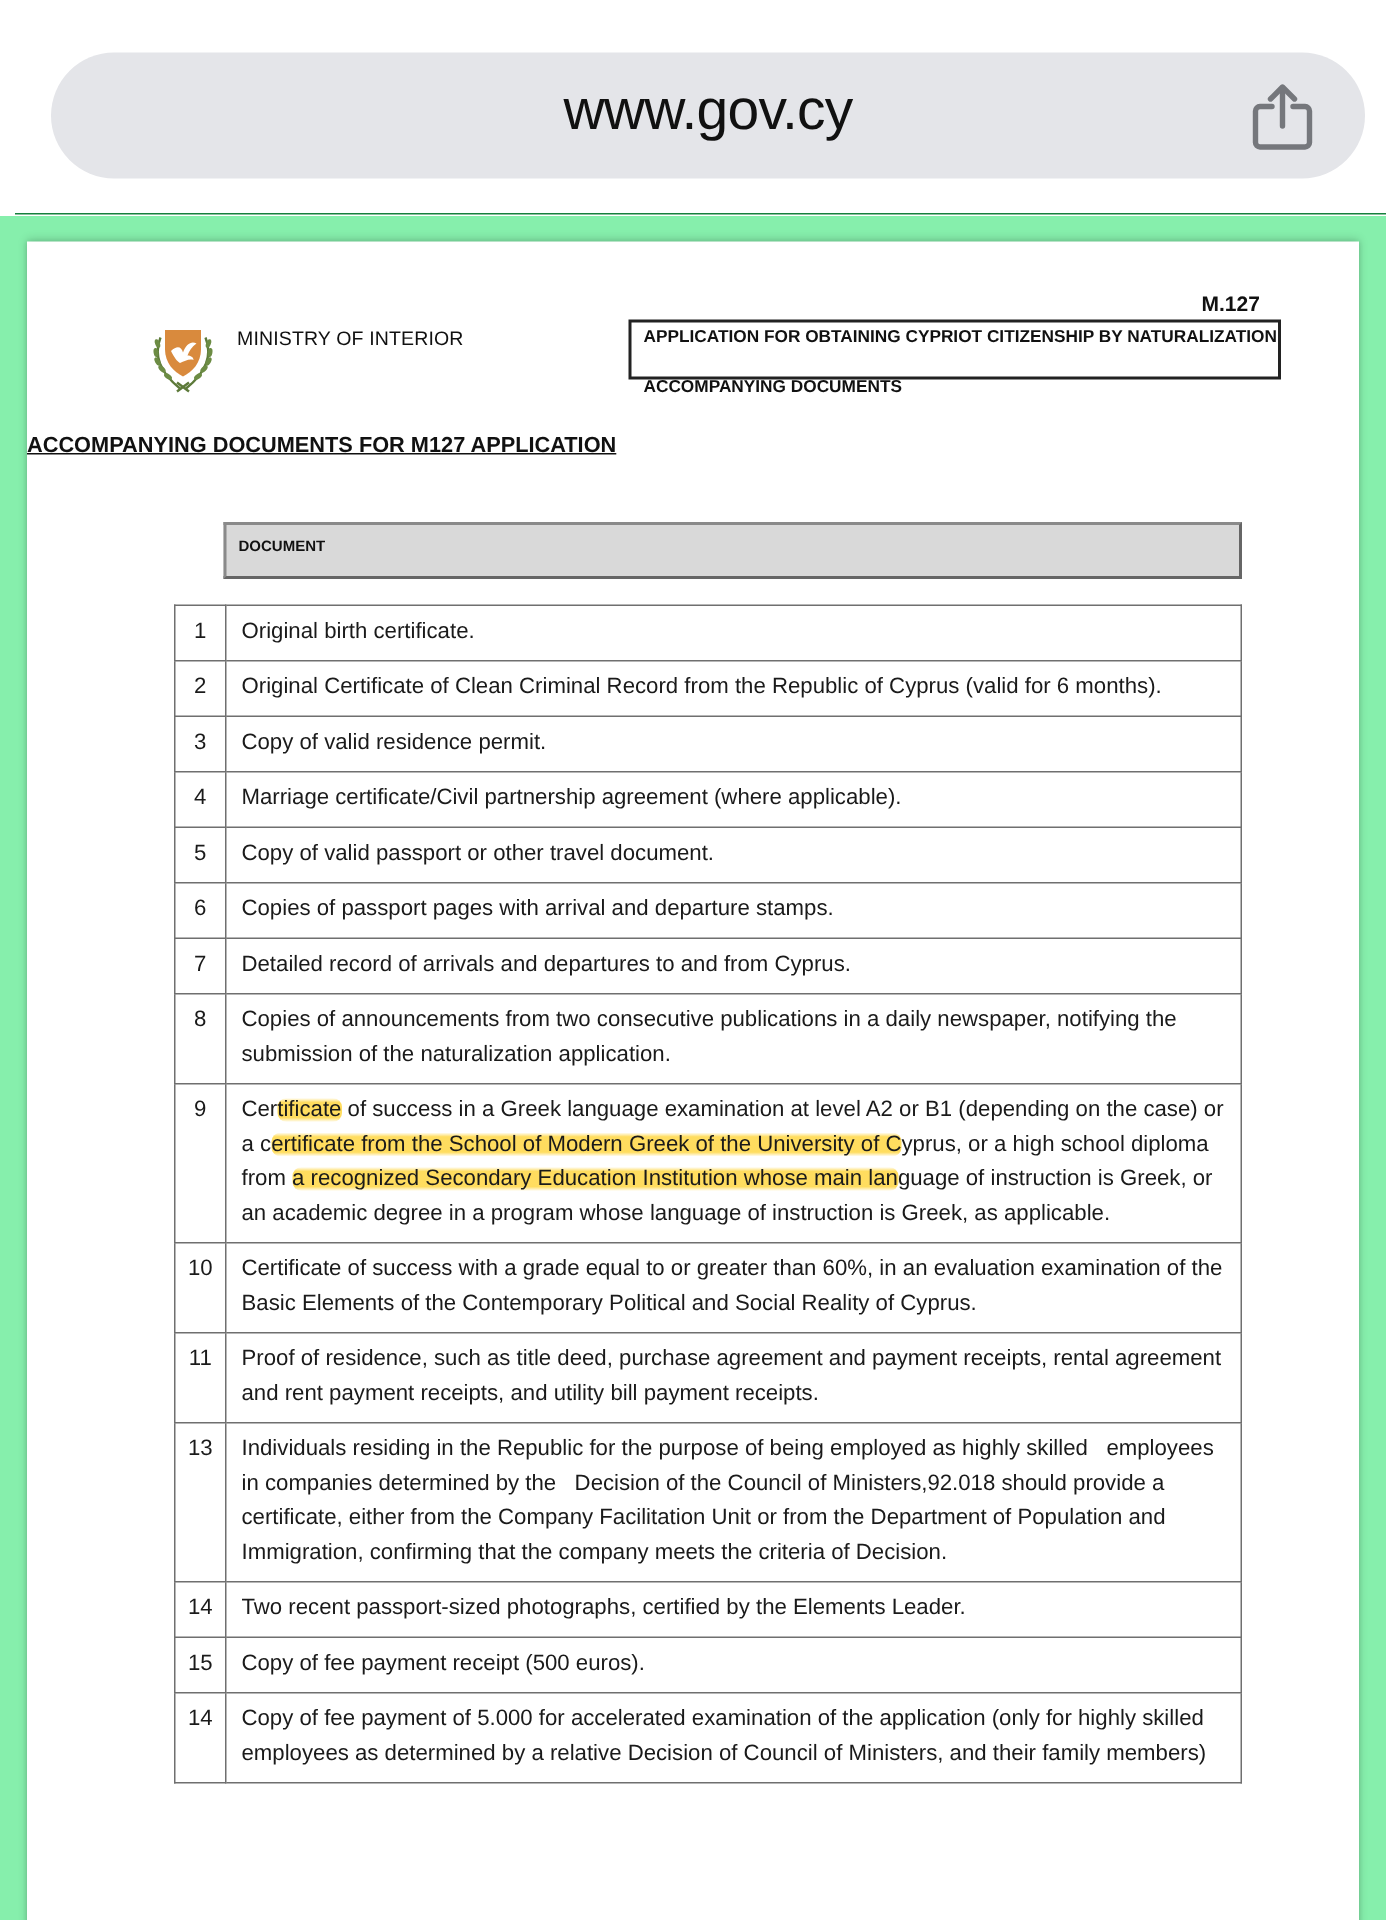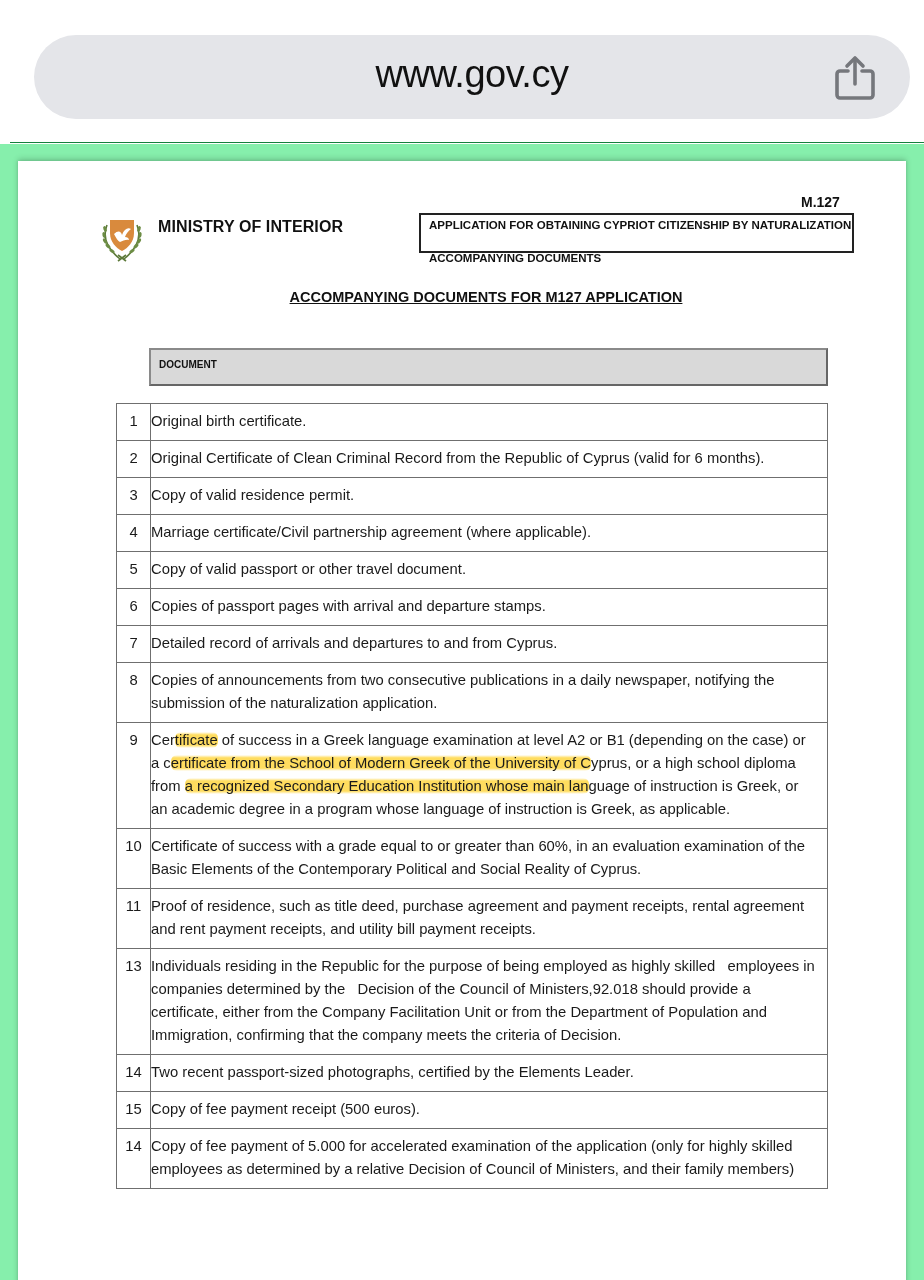--- a/index.html
+++ b/index.html
@@ -65,22 +65,22 @@
       color: #111;
     }
     .emblem {
       position: absolute;
       left: 81px; top: 54px;
       width: 46px; height: 48px;
     }
     .ministry {
       position: absolute;
       left: 140px; top: 57px;
-      font-size: 16px;
-      font-weight: bold;
+      font-size: 13px;
+      font-weight: normal;
       color: #111;
       letter-spacing: 0.1px;
     }
     .title-box {
       position: absolute;
       left: 401px; top: 52px;
       width: 435px; height: 40px;
       border: 2px solid #222;
       padding: 3px 0 0 8px;
     }
@@ -95,26 +95,24 @@
       font-size: 11.5px;
       font-weight: bold;
       color: #111;
       line-height: 14px;
       margin-top: 19px;
     }
     .heading {
       position: absolute;
       left: 0; right: 0;
       top: 128px;
-      text-align: center;
       font-size: 14.5px;
       font-weight: bold;
       text-decoration: underline;
       color: #111;
-      padding-left: 48px;
     }
     .doc-header {
       position: absolute;
       left: 131px; top: 187px;
       width: 679px; height: 38px;
       background: #d9d9d9;
       border: 2px solid #8a8a8a;
       border-right-color: #666;
       border-bottom-color: #666;
       padding: 9px 0 0 8px;
@@ -134,21 +132,21 @@
       color: #1a1a1a;
       line-height: 23px;
       vertical-align: top;
     }
     table.docs td.num {
       width: 34px;
       text-align: center;
       padding: 6px 0 0 0;
     }
     table.docs td.txt {
-      padding: 6px 6px 7px 0;
+      padding: 6px 6px 7px 10px;
     }
     .hl {
       background: linear-gradient(180deg, rgba(255,214,60,0.0) 0%, rgba(255,211,50,0.78) 18%, rgba(255,211,50,0.78) 82%, rgba(255,214,60,0.0) 100%);
       border-radius: 6px;
     }
   </style>
 </head>
 <body>
 
 <div class="chrome">

